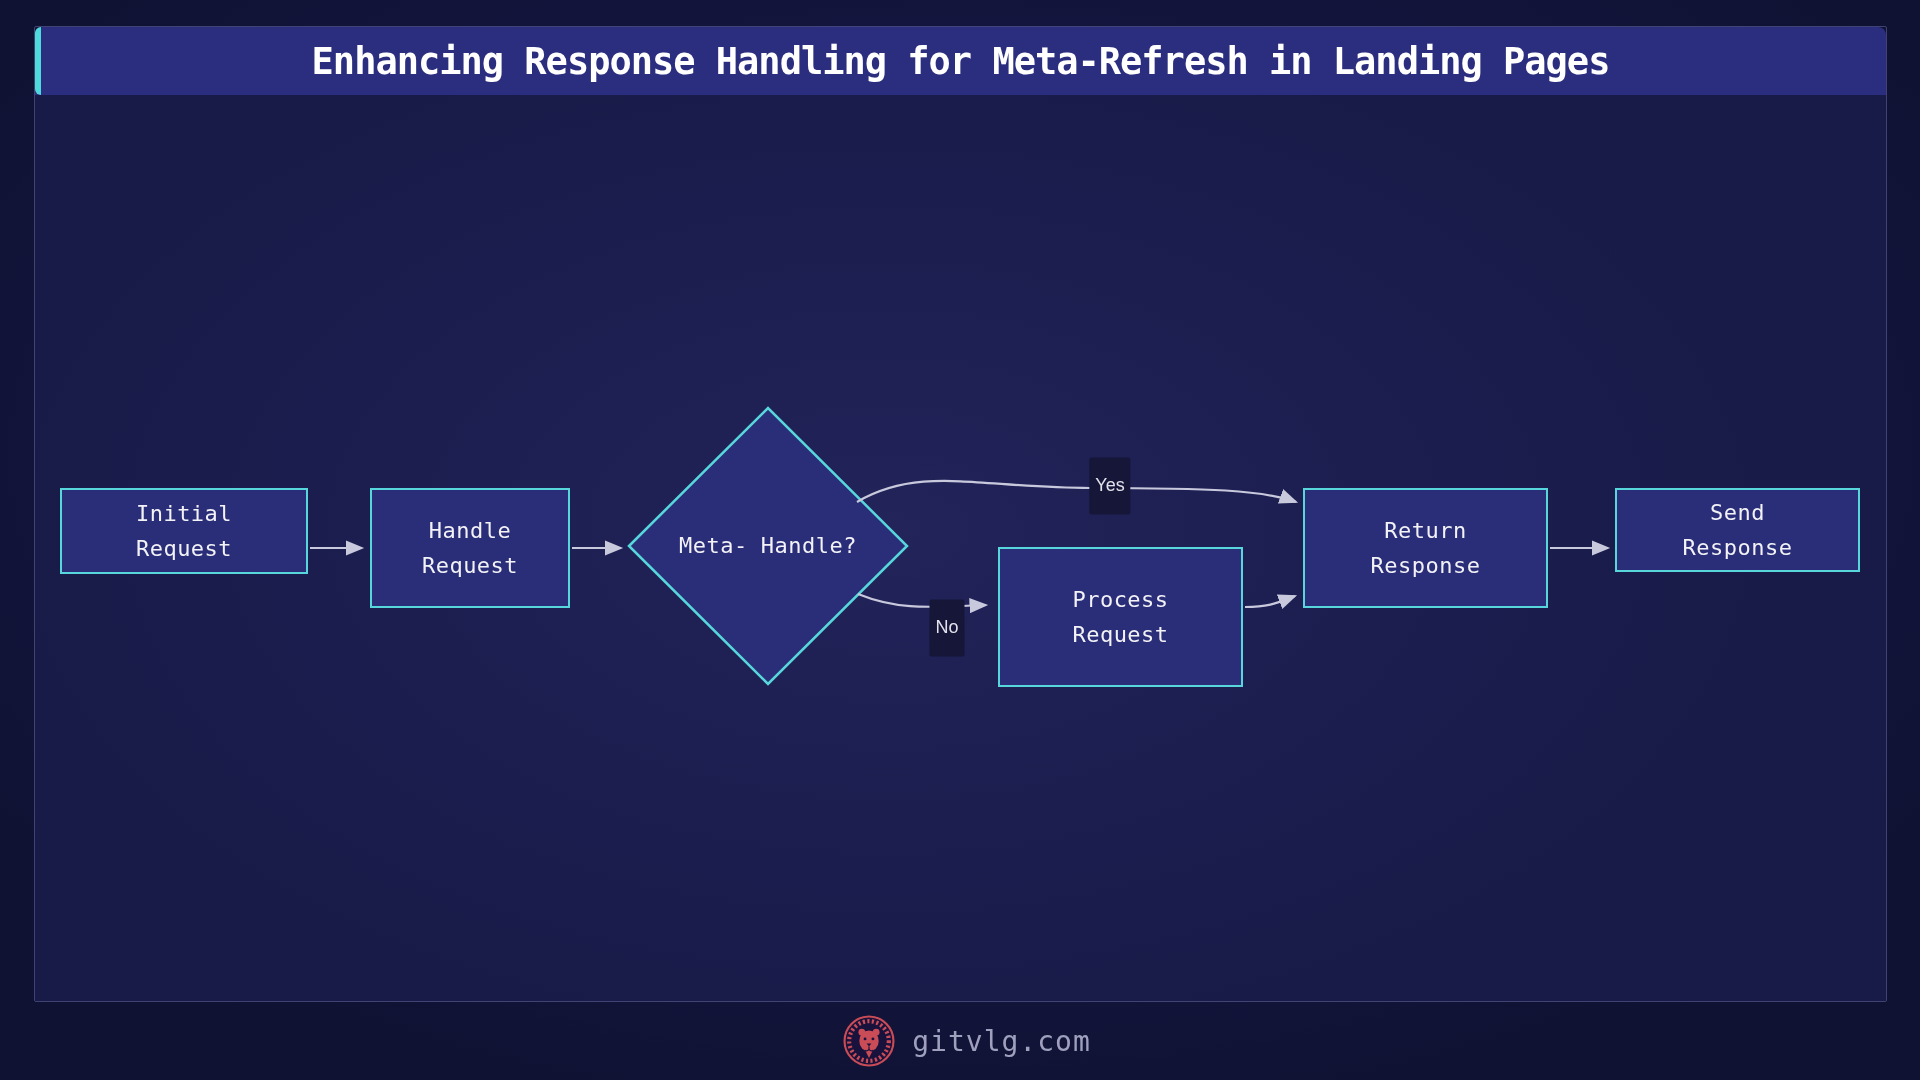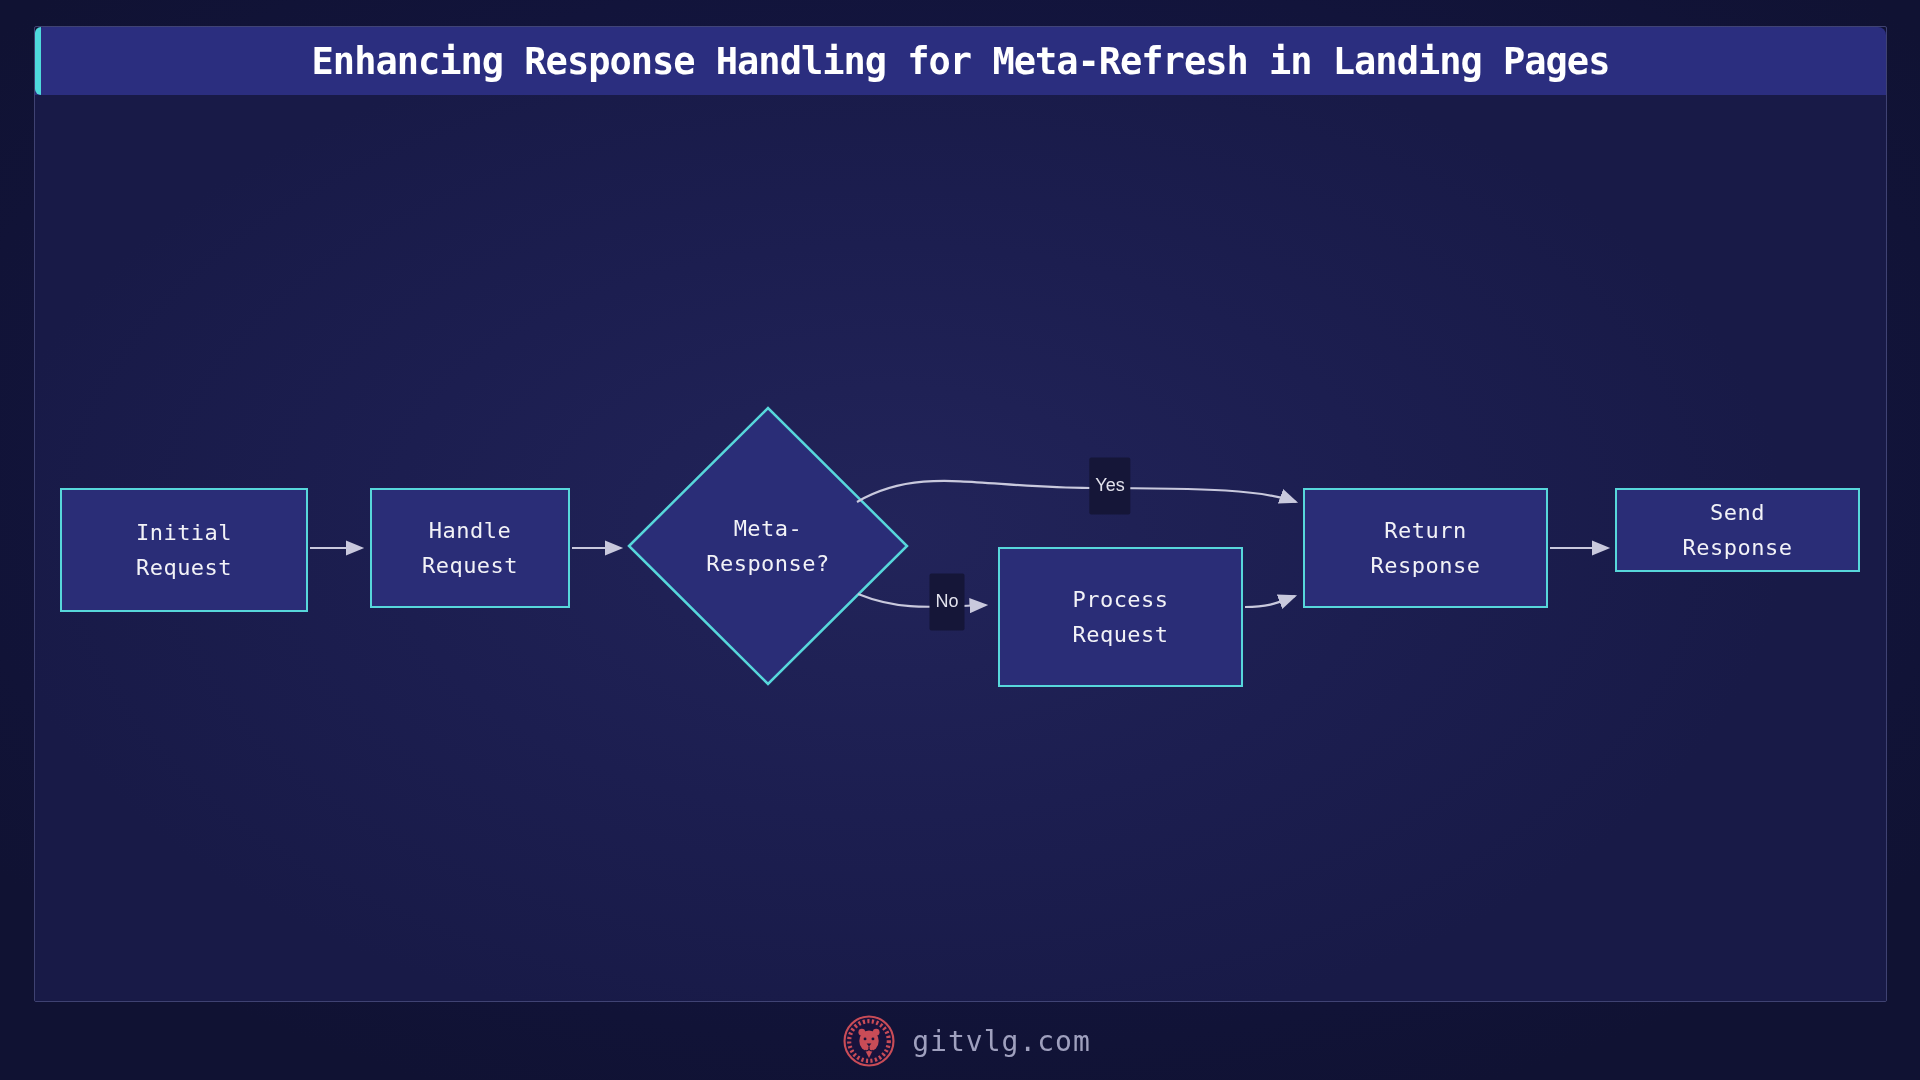--- a/index.html
+++ b/index.html
@@ -67,21 +67,21 @@
     line-height: 1;
     letter-spacing: 0.5px;
   }
   .node span { white-space: nowrap; }
 
   .diamond-label {
     position: absolute;
     left: 613px; top: 406px;
     width: 240px; height: 90px;
     display: flex;
-    flex-direction: column;
+    flex-direction: row;
     align-items: center;
     justify-content: center;
     gap: 13px;
     color: #f2f2f7;
     font-size: 22px;
     line-height: 1;
     letter-spacing: 0.5px;
   }
 
   .edge-label {
@@ -138,52 +138,52 @@
       <g fill="none" stroke="#c9c9dd" stroke-width="2.2">
         <path d="M275,453 L327,453" marker-end="url(#arrow)"></path>
         <path d="M537,453 L586,453" marker-end="url(#arrow)"></path>
         <path d="M822,407 C885,370 945,393 1055,393 C1175,393 1228,395 1261,407" marker-end="url(#arrow)"></path>
         <path d="M823,499 C865,516 897,512 951,510" marker-end="url(#arrow)"></path>
         <path d="M1210,512 C1236,512 1244,507 1260,501" marker-end="url(#arrow)"></path>
         <path d="M1515,453 L1573,453" marker-end="url(#arrow)"></path>
       </g>
     </svg>
 
-    <div class="node" style="left:25px; top:393px; width:248px; height:124px;">
+    <div class="node" style="left:25px; top:393px; width:248px; height:86px;">
       <span>Initial</span>
       <span>Request</span>
     </div>
 
     <div class="node" style="left:335px; top:393px; width:200px; height:120px;">
       <span>Handle</span>
       <span>Request</span>
     </div>
 
     <div class="diamond-label">
       <span>Meta-</span>
-      <span>Response?</span>
+      <span>Handle?</span>
     </div>
 
     <div class="node" style="left:963px; top:452px; width:245px; height:140px;">
       <span>Process</span>
       <span>Request</span>
     </div>
 
     <div class="node" style="left:1268px; top:393px; width:245px; height:120px;">
       <span>Return</span>
       <span>Response</span>
     </div>
 
     <div class="node" style="left:1580px; top:393px; width:245px; height:84px;">
       <span>Send</span>
       <span>Response</span>
     </div>
 
     <div class="edge-label" style="left:1075px; top:391px;">Yes</div>
-    <div class="edge-label" style="left:912px; top:507px;">No</div>
+    <div class="edge-label" style="left:912px; top:533px;">No</div>
 
   </div>
 </div>
 
 <div class="footer">
   <svg class="logo" viewBox="0 0 64 64">
     <circle cx="32" cy="32" r="29" fill="#18123c" stroke="#c94c57" stroke-width="2.5"></circle>
     <circle cx="32" cy="32" r="23.5" fill="none" stroke="#c94c57" stroke-width="5" stroke-dasharray="2.6 2.8"></circle>
     <circle cx="32" cy="32" r="19" fill="#18123c"></circle>
 

